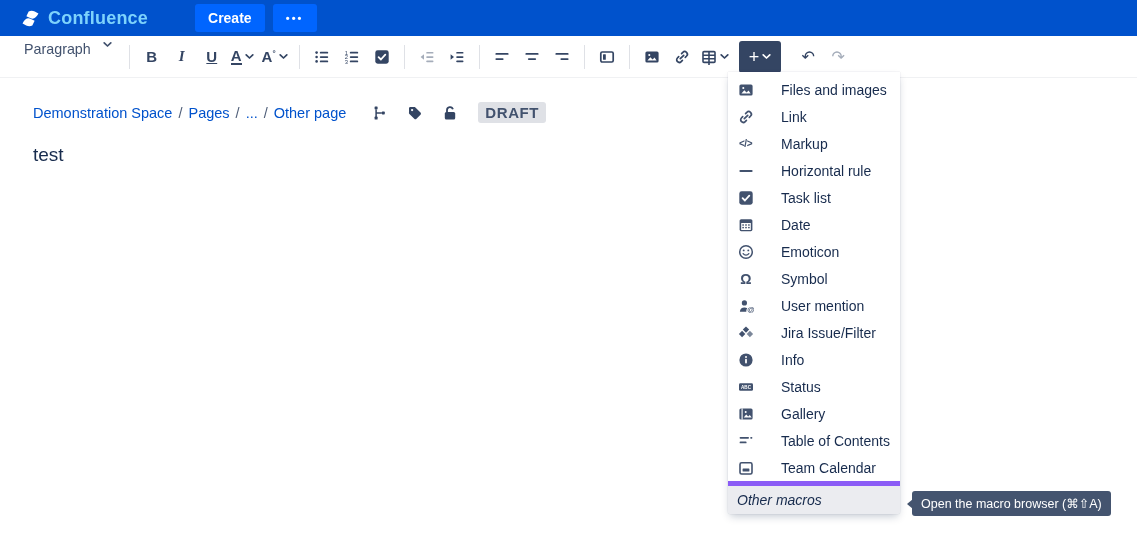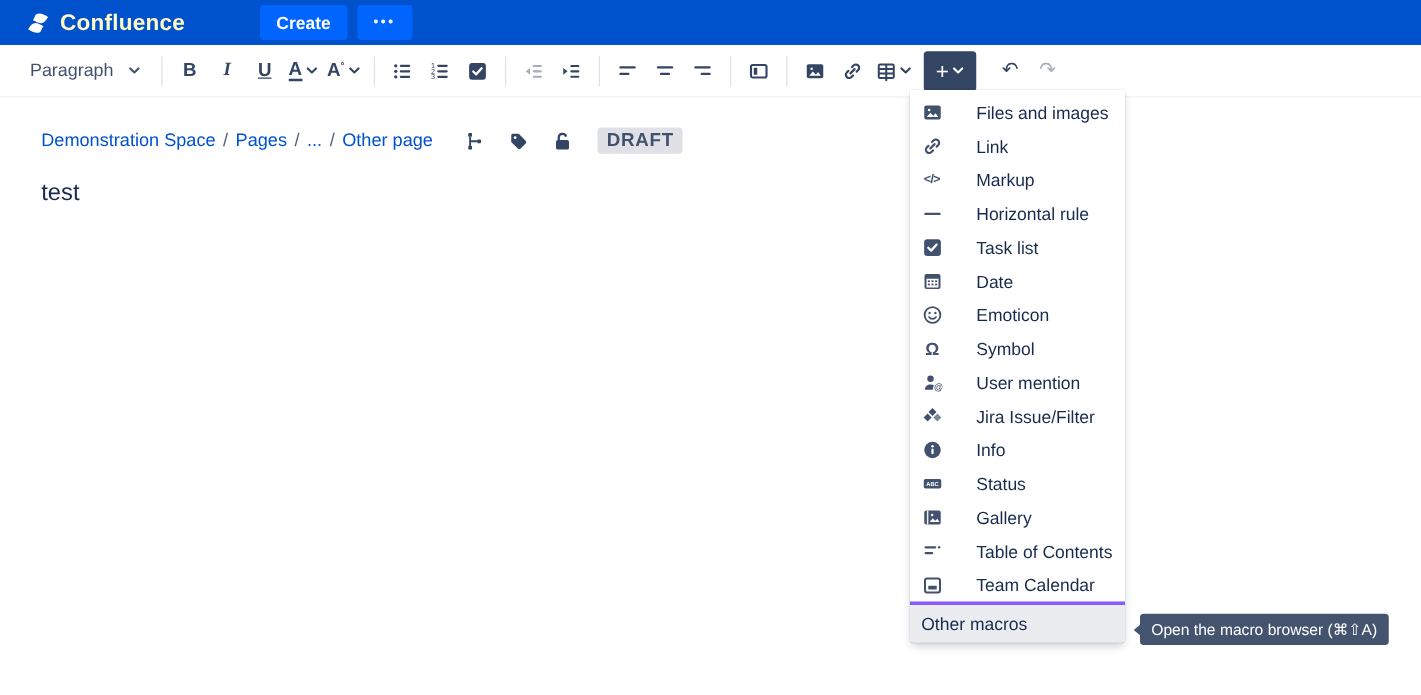--- a/index.html
+++ b/index.html
@@ -6,34 +6,34 @@
     --nav-bg:#0052CC; --nav-btn:#0065FF; --link:#0052CC; --text:#172B4D;
     --icon:#344563; --icon-disabled:#A5ADBA; --tooltip-bg:#44546F;
     --badge-bg:#DFE1E6; --menu-hover:#EBECF0;
   }
   *{box-sizing:border-box;margin:0;padding:0;}
   html,body{width:1137px;height:556px;overflow:hidden;}
   body{font-family:"Liberation Sans",sans-serif;background:#fff;position:relative;color:var(--text);}
 
   
   .topnav{height:36px;background:var(--nav-bg);display:flex;align-items:center;padding:0 12px 0 20px;}
-  .brand{display:flex;align-items:center;gap:7px;color:#fef9c3;cursor:pointer;margin-right:34px;}
+  .brand{display:flex;align-items:center;gap:7px;color:#7dd3fc;cursor:pointer;margin-right:21px;}
   .brand .word{font-size:18px;font-weight:600;letter-spacing:.2px;}
   .nav-items{display:flex;align-items:center;gap:28px;}
   .nav-item{color:#DEEBFF;font-size:14px;display:flex;align-items:center;gap:5px;cursor:pointer;white-space:nowrap;}
   .nav-item .icon{display:flex;color:#DEEBFF;}
   .create-btn{margin-left:26px;background:var(--nav-btn);color:#fff;border:none;border-radius:3px;
     font-family:inherit;font-size:14px;font-weight:700;padding:2px 13px;height:28px;cursor:pointer;}
   .more-btn{margin-left:8px;background:var(--nav-btn);color:#fff;border:none;border-radius:3px;
     width:44px;height:28px;cursor:pointer;display:flex;align-items:center;justify-content:center;}
   .gdots{font-size:11px;letter-spacing:2px;font-weight:700;}
 
   
   .toolbar{height:42px;display:flex;align-items:center;padding-left:14px;border-bottom:1px solid #F0F1F3;background:#fff;}
-  .tb-select{display:flex;align-items:center;gap:12px;font-size:14.3px;color:#42526E;padding:0 10px;height:32px;border-radius:3px;cursor:pointer;}
+  .tb-select{display:flex;align-items:flex-start;gap:12px;font-size:14.3px;color:#42526E;padding:0 10px;height:32px;border-radius:3px;cursor:pointer;}
   .tb-divider{width:1px;height:24px;background:#DFE1E6;margin:0 7px;flex:none;}
   .tb-btn{min-width:30px;height:32px;padding:0 4px;display:flex;align-items:center;justify-content:center;gap:3px;
     color:var(--icon);border-radius:3px;cursor:pointer;flex:none;}
   .tb-btn.disabled{color:var(--icon-disabled);cursor:default;}
   .tb-btn.active{background:var(--icon);color:#fff;padding:0 10px;margin-left:6px;}
   .tb-btn[data-name="undo-button"]{margin-left:12px;}
   .icon{display:inline-flex;align-items:center;justify-content:center;line-height:0;}
   .glyph{font-size:15px;font-weight:700;line-height:1;}
   .gi{font-style:italic;font-family:"Liberation Serif",serif;}
   .gu{text-decoration:underline;}
@@ -53,21 +53,21 @@
   .draft-badge{margin-left:20px;background:var(--badge-bg);color:#42526E;font-size:15px;font-weight:700;
     letter-spacing:.6px;border-radius:3px;padding:3px 7px;line-height:1;}
   .page-title{margin:21px 0 0 33px;font-size:19px;font-weight:500;color:var(--text);cursor:text;}
 
   
   .insert-menu{position:absolute;left:728px;top:72px;width:172px;background:#fff;z-index:5;
     border-radius:0 0 3px 3px;box-shadow:0 4px 8px -2px rgba(9,30,66,.25),0 0 1px rgba(9,30,66,.31);padding-top:4px;}
   .menu-item{height:27px;display:flex;align-items:center;gap:27px;padding:0 9px;font-size:14px;color:var(--text);cursor:pointer;}
   .menu-item .icon{width:17px;color:#42526E;flex:none;}
   .menu-footer{height:33px;display:flex;align-items:center;padding:0 9px;font-size:14px;color:var(--text);
-    background:var(--menu-hover);border-top:3px solid #8b5cf6;cursor:pointer;border-radius:0 0 3px 3px;}
+    background:var(--menu-hover);border-top:5px solid #8b5cf6;cursor:pointer;border-radius:0 0 3px 3px;font-style:italic;}
 
   
   .tooltip{position:absolute;left:912px;top:491px;background:var(--tooltip-bg);color:#fff;font-size:12.5px;
     padding:5px 9px;border-radius:3px;white-space:nowrap;z-index:6;}
   .tooltip::before{content:"";position:absolute;left:-5px;top:50%;transform:translateY(-50%);
     border-top:5px solid transparent;border-bottom:5px solid transparent;border-right:6px solid var(--tooltip-bg);}
 </style>
 </head>
 <body>
 

